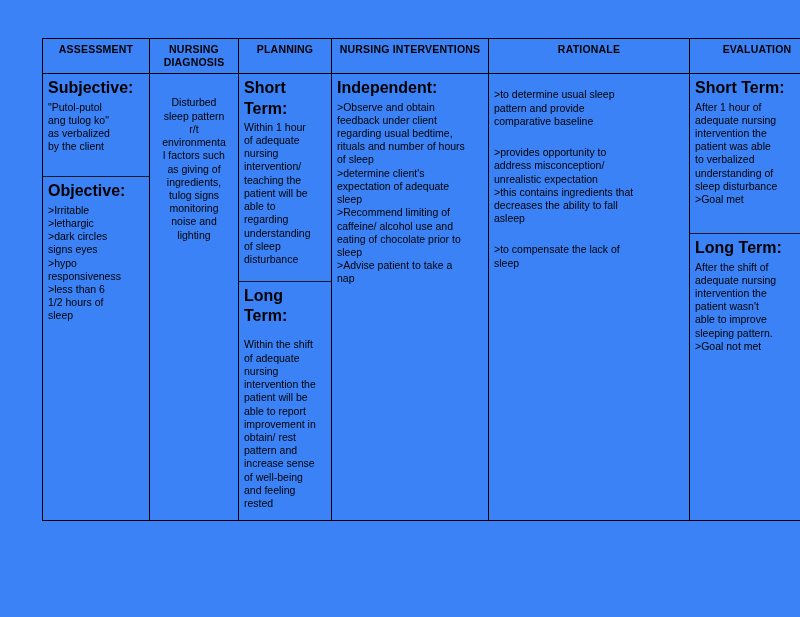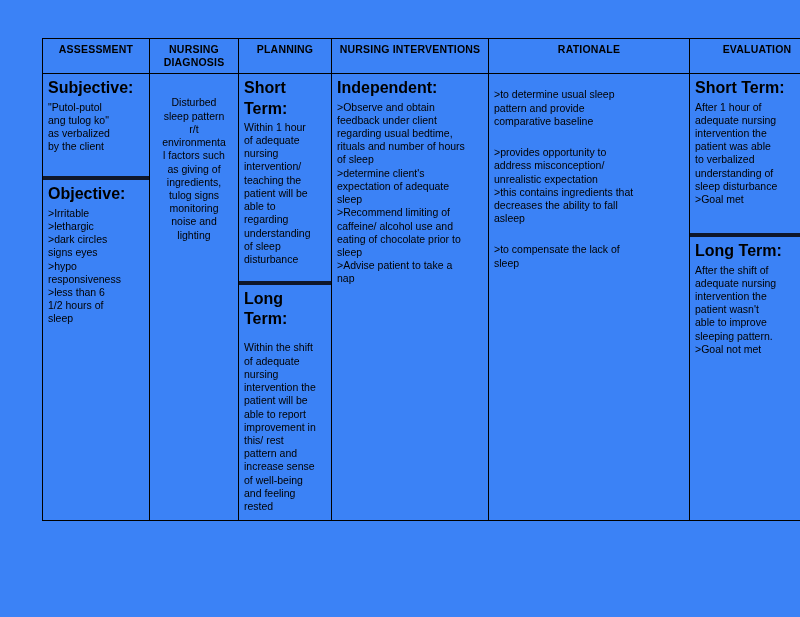--- a/index.html
+++ b/index.html
@@ -56,21 +56,21 @@
     font-size: 16px;
   }
   .cell-line {
     display: block;
   }
   .pad-cell { padding: 0 !important; }
   .inner {
     padding: 4px 5px 5px 5px;
   }
   .divider {
-    border-top: 4px solid #0f172a;
+    border-top: 1px solid #0f172a;
   }
   .dx-cell {
     text-align: center;
     padding-top: 22px !important;
   }
   .tall-row td {
     height: 420px;
   }
   .spacer-lg { display:block; height: 18px; }
   .spacer-sm { display:block; height: 10px; }
@@ -150,21 +150,21 @@
           <div class="inner divider">
             <span class="sub-head">Long Term:</span>
             <span class="spacer-sm"></span>
             <span class="cell-line">Within the shift</span>
             <span class="cell-line">of adequate</span>
             <span class="cell-line">nursing</span>
             <span class="cell-line">intervention the</span>
             <span class="cell-line">patient will be</span>
             <span class="cell-line">able to report</span>
             <span class="cell-line">improvement in</span>
-            <span class="cell-line">this/ rest</span>
+            <span class="cell-line">obtain/ rest</span>
             <span class="cell-line">pattern and</span>
             <span class="cell-line">increase sense</span>
             <span class="cell-line">of well-being</span>
             <span class="cell-line">and feeling</span>
             <span class="cell-line">rested</span>
           </div>
         </td>
 
         <td>
           <span class="sub-head">Independent:</span>

